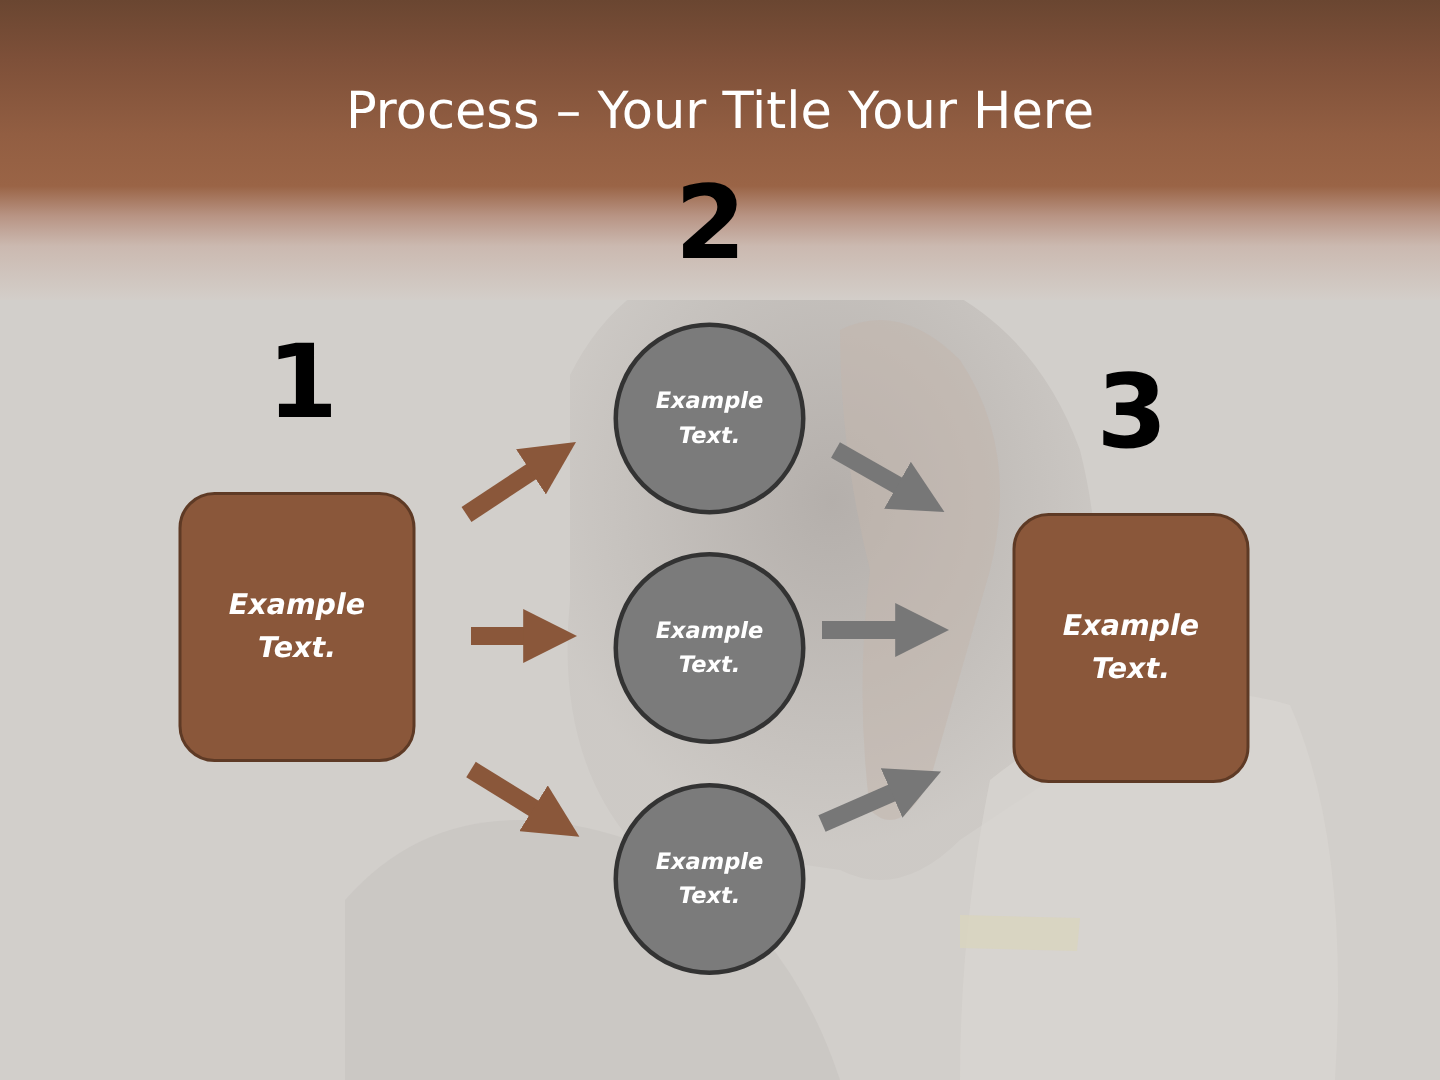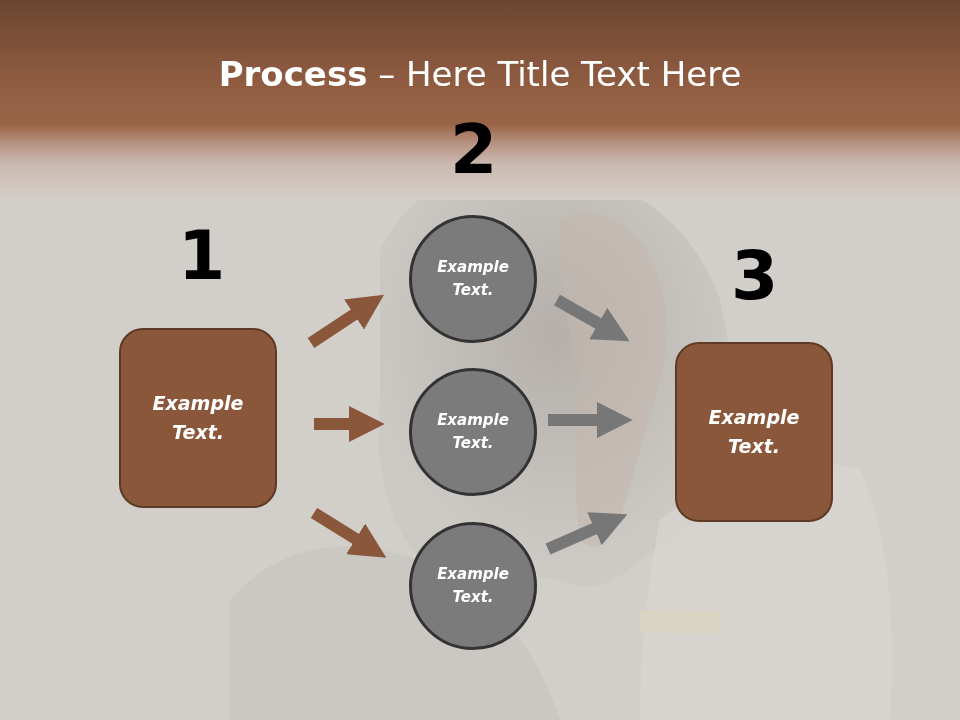--- a/index.html
+++ b/index.html
@@ -2,21 +2,21 @@
 <html><head>
 <meta charset="utf-8">
 <style>
   html,body{margin:0;padding:0;}
   body{width:960px;height:720px;overflow:hidden;position:relative;font-family:"DejaVu Sans","Liberation Sans",sans-serif;}
   .bg{position:absolute;inset:0;background:#d2cfcb;}
   .photo{position:absolute;inset:0;}
   .header{position:absolute;left:0;top:0;width:960px;height:200px;
     background:linear-gradient(to bottom,#6a4631 0%,#7e5039 20%,#925e42 45%,#9a6446 62%,#b89484 72%,#cbb9b0 82%,#d3cec9 100%);}
   .title{position:absolute;left:0;top:54px;width:960px;text-align:center;color:#fff;font-size:34px;font-family:"DejaVu Sans",sans-serif;}
-  .title b{font-weight:bold;}
+  .title b{font-weight:normal;}
   .num{position:absolute;font-weight:bold;color:#000;font-size:68px;font-family:"DejaVu Sans",sans-serif;line-height:1;}
   .box{position:absolute;background:#8a573a;border:2px solid #5e3a25;border-radius:24px;box-sizing:border-box;
     display:flex;align-items:center;justify-content:center;text-align:center;color:#fff;font-style:italic;font-weight:bold;font-size:19px;line-height:29px;}
   .circle{position:absolute;width:128px;height:128px;border-radius:50%;background:#7b7b7b;border:3px solid #333;box-sizing:border-box;
     display:flex;align-items:center;justify-content:center;text-align:center;color:#fff;font-style:italic;font-weight:bold;font-size:15px;line-height:23px;}
   .lbl{white-space:pre-line;}
   svg.arrows{position:absolute;left:0;top:0;}
 </style>
 </head>
 <body>
@@ -32,21 +32,21 @@
   </defs>
   <path d="M380 250 Q430 150 560 170 Q680 190 720 300 Q750 420 700 520 L640 560 Q600 600 560 580 L420 560 Q370 500 380 400 Z" fill="url(#hair)" opacity="0.55"></path>
   <path d="M560 220 Q600 200 640 240 Q680 300 660 380 Q640 450 620 520 Q600 560 580 540 Q570 460 580 380 Q560 300 560 220Z" fill="#c3b6ad" opacity="0.55"></path>
   <path d="M660 520 Q760 440 860 470 Q900 560 890 720 L640 720 Q640 620 660 520Z" fill="#d8d5d2" opacity="0.7"></path>
   <path d="M230 600 Q300 520 420 560 Q520 600 560 720 L230 720 Z" fill="#c6c3bf" opacity="0.6"></path>
   <path d="M640 610 L720 612 L718 634 L640 632Z" fill="#d9d4be" opacity="0.8"></path>
 </svg>
 
 <div class="header"></div>
 
-<div class="title"><b>Process</b><span> – Here Title Text Here</span></div>
+<div class="title"><b>Process</b><span> – Your Title Your Here</span></div>
 
 <div class="num" style="left:178px;top:222px;">1</div>
 <div class="num" style="left:450px;top:116px;">2</div>
 <div class="num" style="left:731px;top:242px;">3</div>
 
 <div class="box" style="left:119px;top:328px;width:158px;height:180px;">
   <span class="lbl">Example
 Text.</span>
 </div>
 

